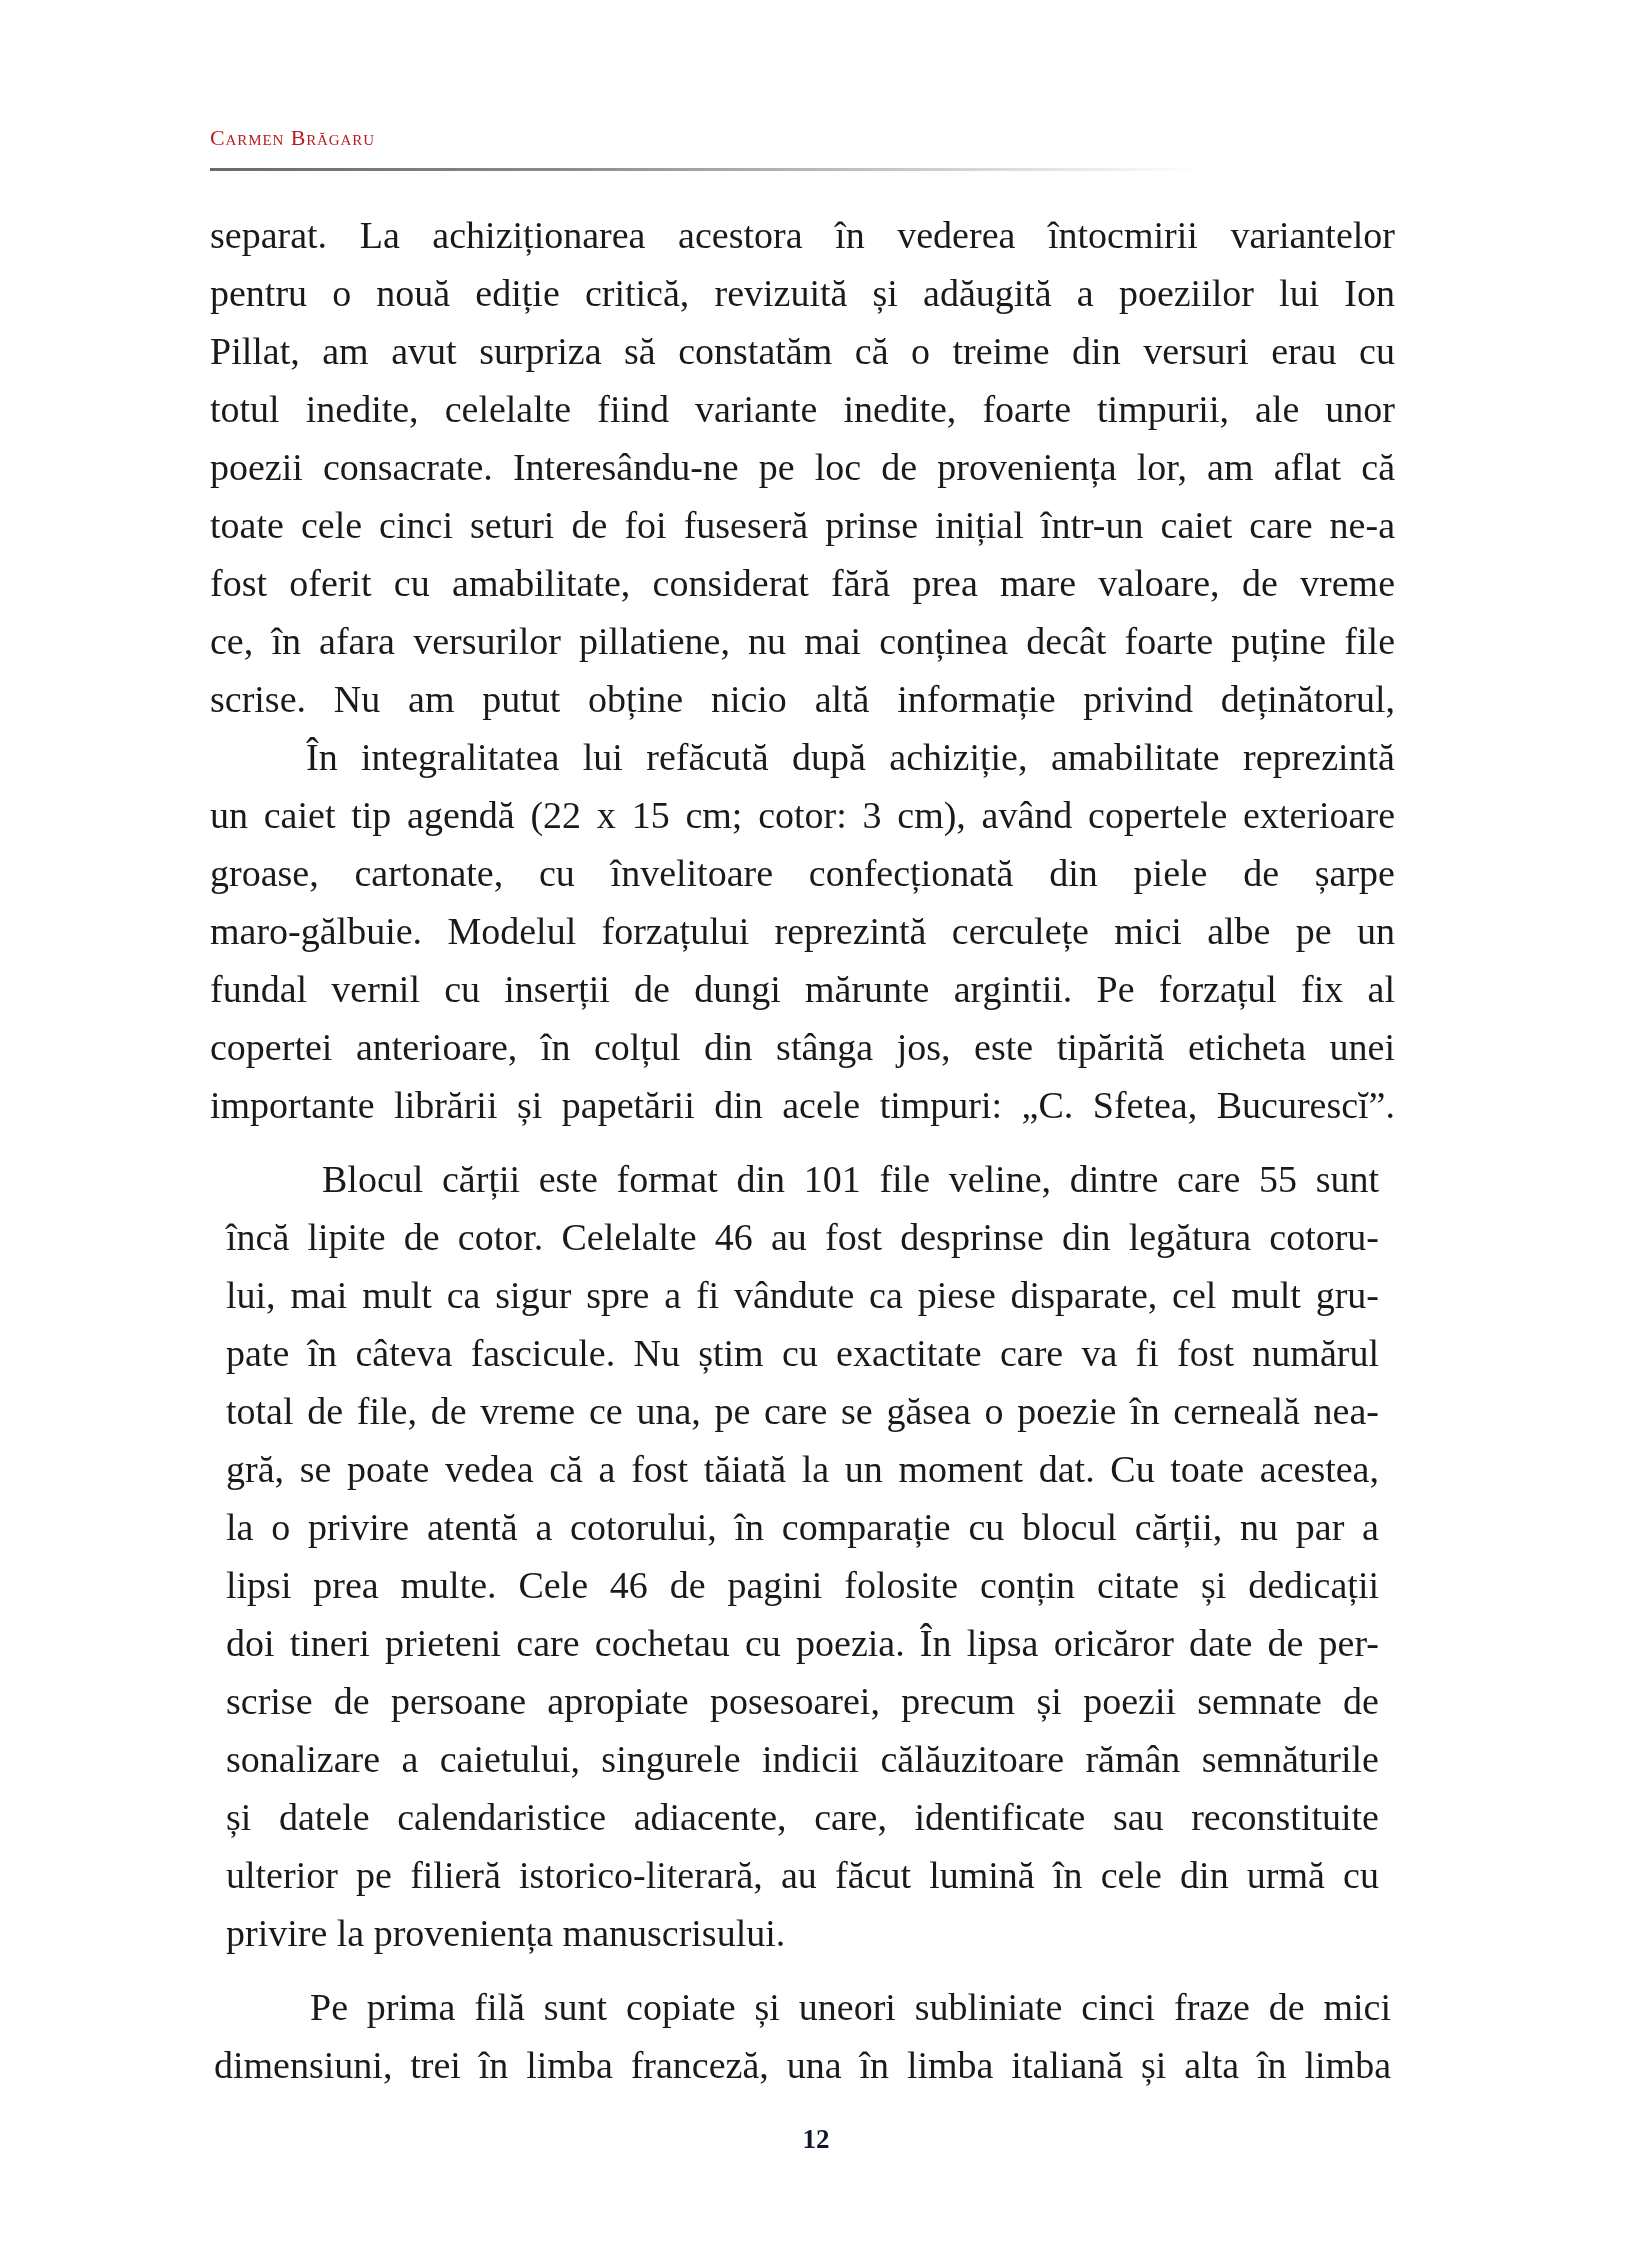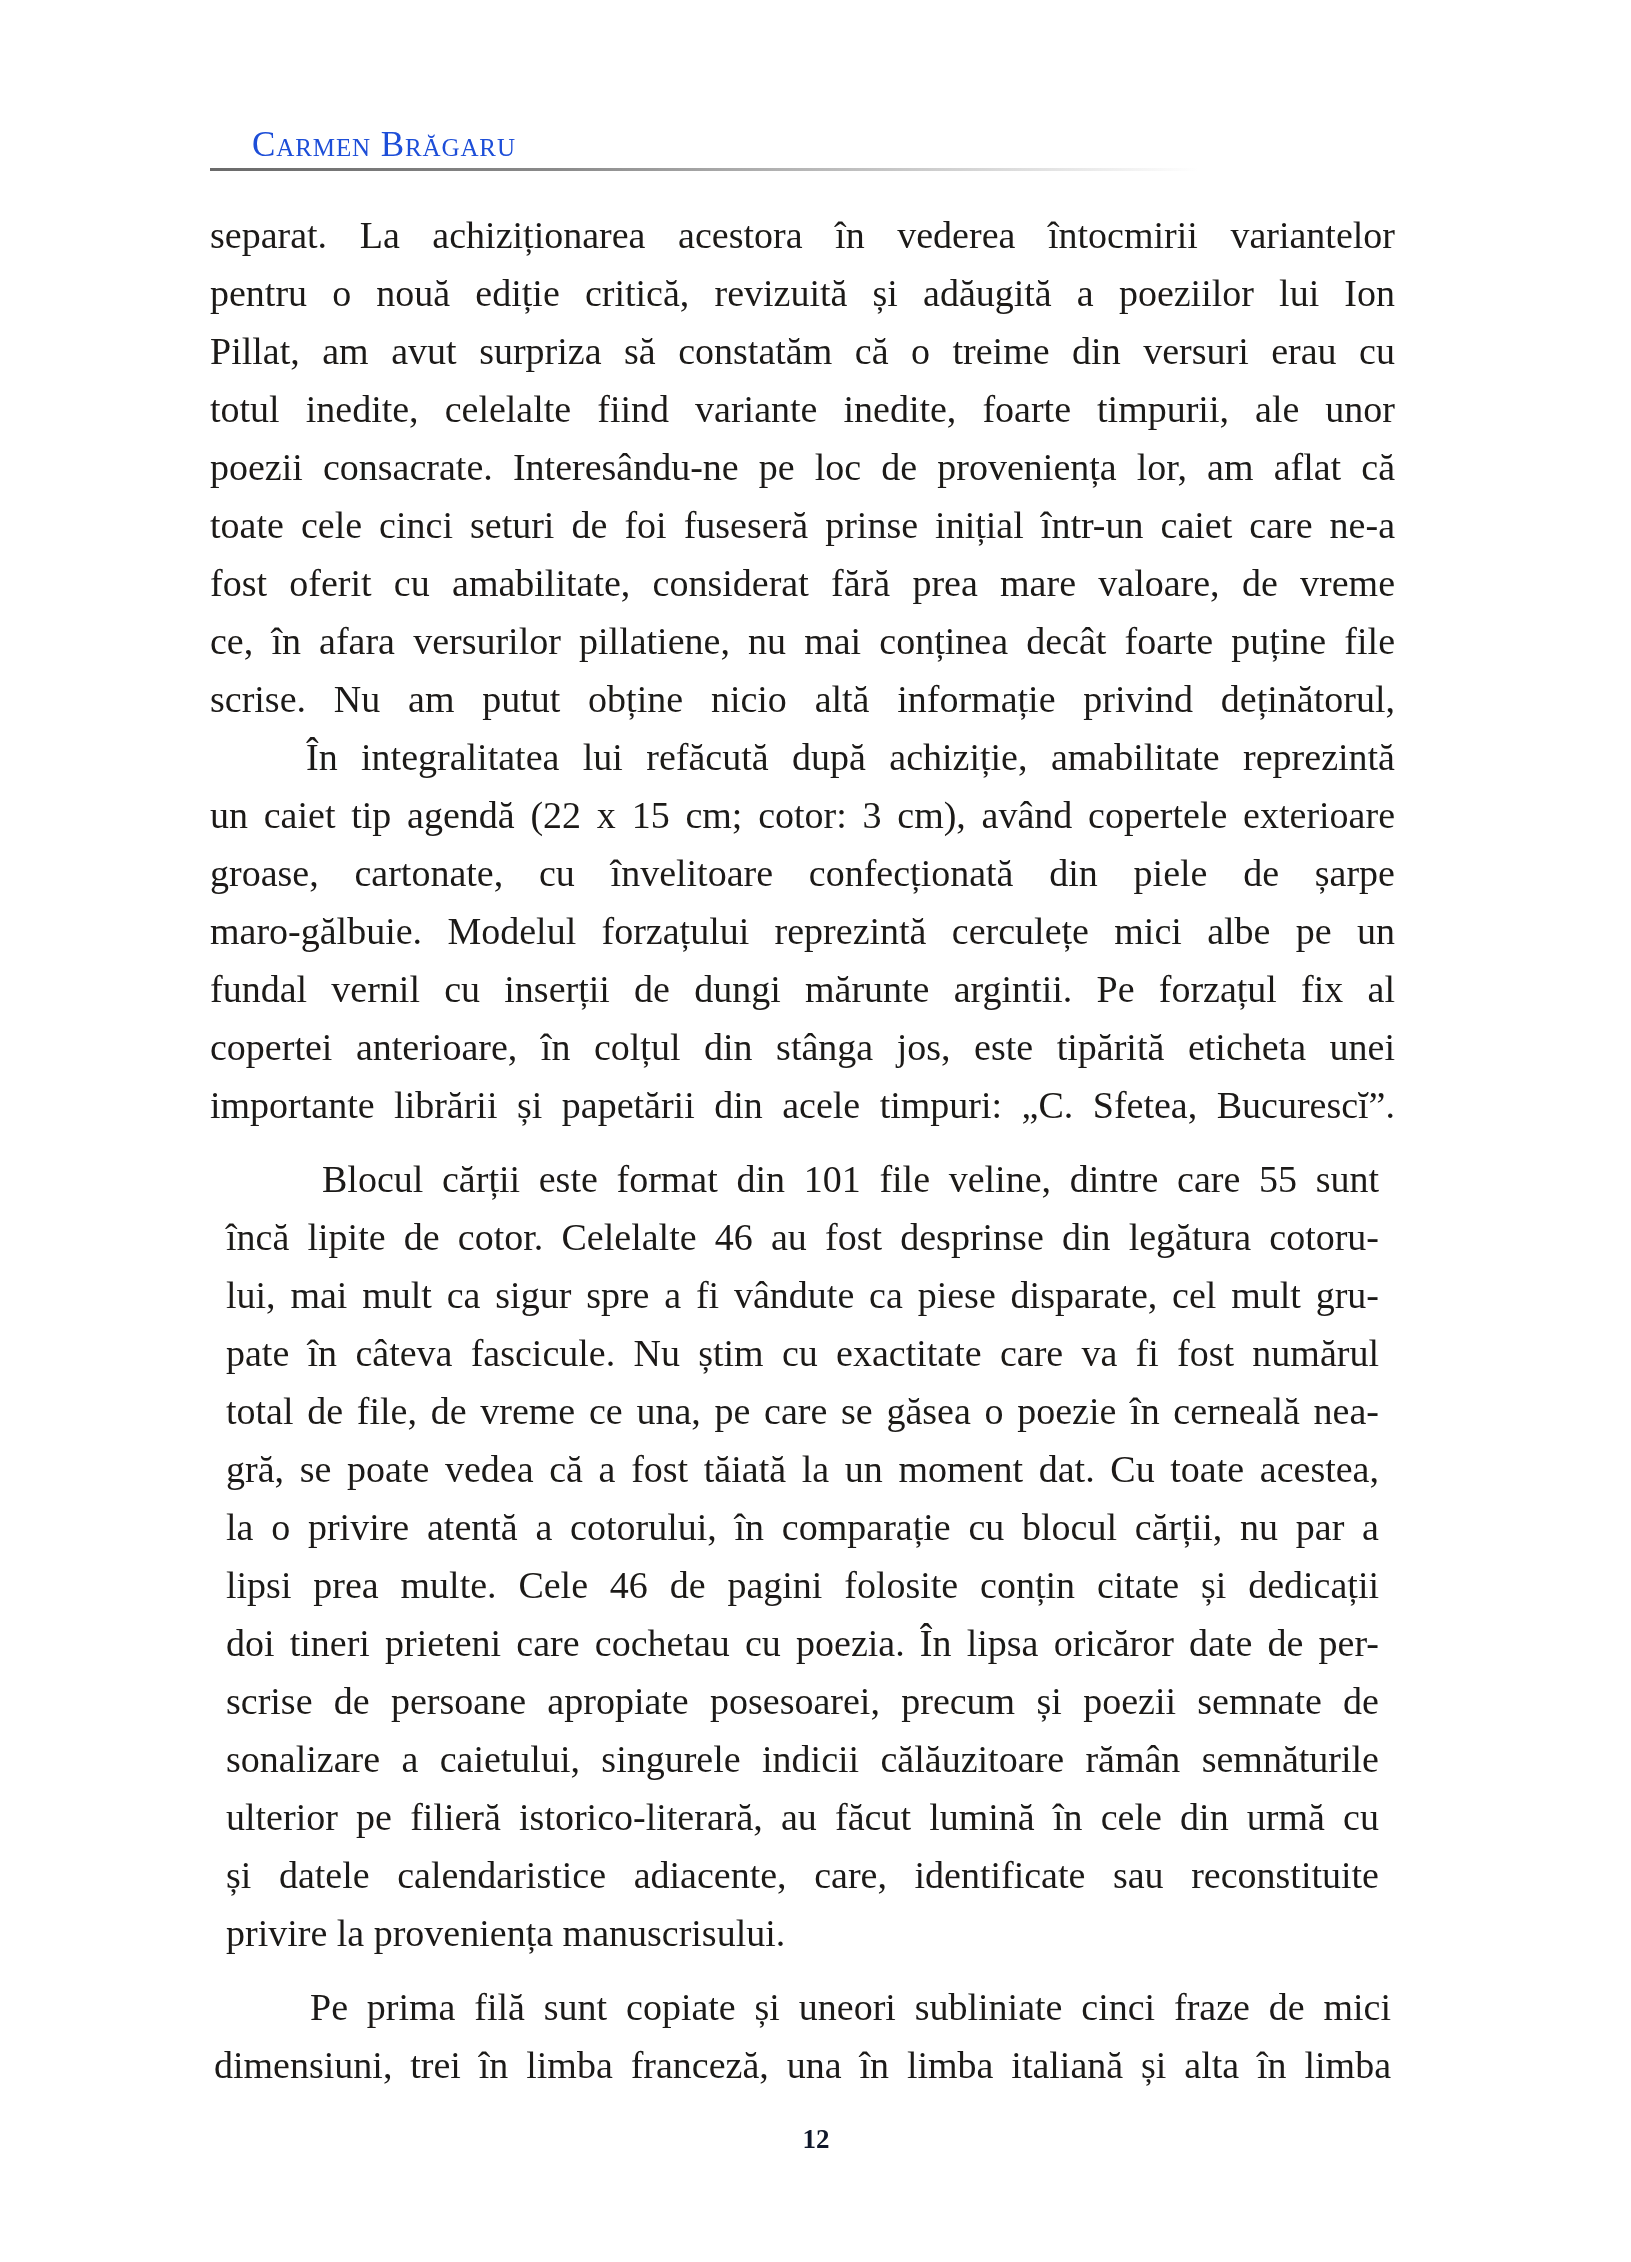--- a/index.html
+++ b/index.html
@@ -12,26 +12,25 @@
       height: 2263px;
       position: relative;
       overflow: hidden;
       font-family: "Liberation Serif", "DejaVu Serif", serif;
       color: #1c1a18;
     }
     .running-head {
       position: absolute;
       left: 210px;
       top: 127px;
-      font-size: 35px;
+      font-size: 22px;
       letter-spacing: 0.9px;
-      color: #1d4ed8;
+      color: #b91c1c;
       font-variant: small-caps;
       line-height: 1;
-      margin-left: 42px;
     }
     .head-rule {
       position: absolute;
       left: 210px;
       top: 168px;
       width: 989px;
       height: 2.7px;
       background: linear-gradient(to right, #6a6a6a 0%, #8a8a8a 35%, #c8c8c8 70%, #ffffff 100%);
     }
     .text-block {
@@ -104,22 +103,22 @@
     <span class="line">încă lipite de cotor. Celelalte 46 au fost desprinse din legătura cotoru-</span>
     <span class="line">lui, mai mult ca sigur spre a fi vândute ca piese disparate, cel mult gru-</span>
     <span class="line">pate în câteva fascicule. Nu știm cu exactitate care va fi fost numărul</span>
     <span class="line">total de file, de vreme ce una, pe care se găsea o poezie în cerneală nea-</span>
     <span class="line">gră, se poate vedea că a fost tăiată la un moment dat. Cu toate acestea,</span>
     <span class="line">la o privire atentă a cotorului, în comparație cu blocul cărții, nu par a</span>
     <span class="line">lipsi prea multe. Cele 46 de pagini folosite conțin citate și dedicații</span>
     <span class="line">doi tineri prieteni care cochetau cu poezia. În lipsa oricăror date de per-</span>
     <span class="line">scrise de persoane apropiate posesoarei, precum și poezii semnate de</span>
     <span class="line">sonalizare a caietului, singurele indicii călăuzitoare rămân semnăturile</span>
+    <span class="line">și datele calendaristice adiacente, care, identificate sau reconstituite</span>
     <span class="line">ulterior pe filieră istorico-literară, au făcut lumină în cele din urmă cu</span>
-    <span class="line">și datele calendaristice adiacente, care, identificate sau reconstituite</span>
     <span class="line last">privire la proveniența manuscrisului.</span>
   </p>
 
   <p style="margin:4px">
     <span class="line indent">Pe prima filă sunt copiate și uneori subliniate cinci fraze de mici</span>
     <span class="line">dimensiuni, trei în limba franceză, una în limba italiană și alta în limba</span>
   </p>
 </main>
 
 <footer>

